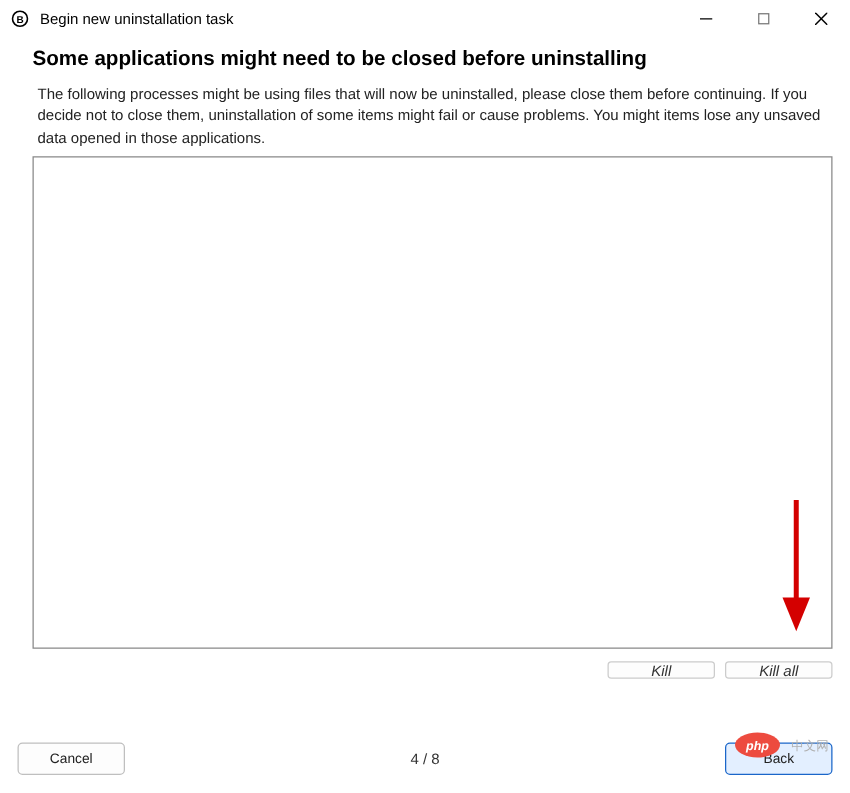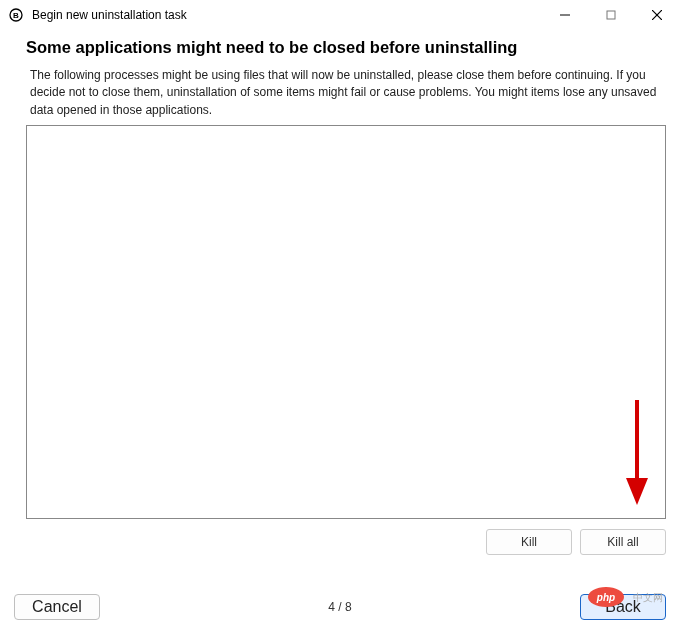--- a/index.html
+++ b/index.html
@@ -64,44 +64,45 @@
       margin: 6px 0 0 0;
     }
     .kill-row {
       display: flex;
       justify-content: flex-end;
       gap: 8px;
       padding: 10px 14px 0 14px;
     }
     .btn-secondary {
       min-width: 86px;
-      height: 26px;
+      height: 14px;
       border: 1px solid #ccc;
       background: #fdfdfd;
       border-radius: 3px;
       font-size: 12px;
       color: #333;
+      font-style: italic;
     }
     .footer {
       position: absolute;
       bottom: 14px;
       left: 14px;
       right: 14px;
       display: flex;
       align-items: center;
       gap: 8px;
     }
     .footer .spacer { flex: 1; }
     .btn-footer {
       min-width: 86px;
       height: 26px;
       border: 1px solid #bfbfbf;
       background: #fdfdfd;
       border-radius: 4px;
-      font-size: 16px;
+      font-size: 11px;
       color: #222;
     }
     .btn-primary {
       border: 1px solid #1a66c9;
       background: #e3efff;
       text-align: center;
     }
     .step-indicator {
       font-size: 12px;
       color: #333;

